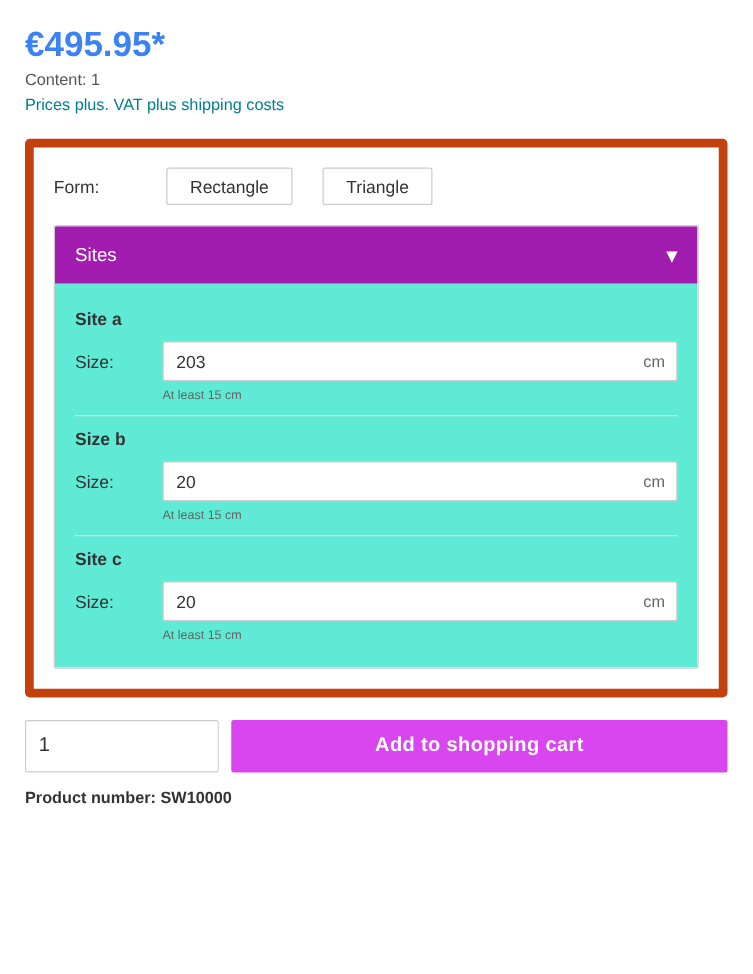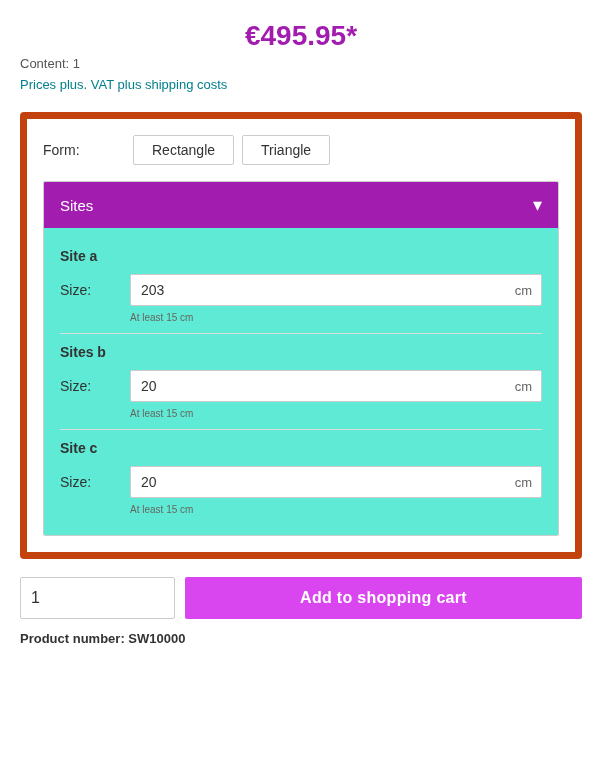--- a/index.html
+++ b/index.html
@@ -8,23 +8,22 @@
       background: #fff;
       color: #333;
       width: 602px;
       min-height: 779px;
       padding: 20px 20px 20px 20px;
     }
 
     .price {
       font-size: 28px;
       font-weight: bold;
-      color: #a21caf;
+      color: #3b82f6;
       margin-bottom: 4px;
-      text-align: center;
     }
 
     .content-label {
       font-size: 13px;
       color: #555;
       margin-bottom: 4px;
     }
 
     .vat-link {
       font-size: 13px;
@@ -49,21 +48,21 @@
 
     .form-label {
       font-size: 14px;
       color: #333;
       width: 90px;
       flex-shrink: 0;
     }
 
     .form-buttons {
       display: flex;
-      gap: 8px;
+      gap: 24px;
     }
 
     .form-btn {
       padding: 6px 18px;
       font-size: 14px;
       border: 1px solid #ccc;
       background: #fff;
       cursor: pointer;
       border-radius: 2px;
       color: #333;
@@ -241,21 +240,21 @@
           <div class="size-label">Size:</div>
           <div class="size-input-wrapper">
             <input type="text" class="size-input" value="203" style="">
             <span class="size-unit">cm</span>
           </div>
         </div>
         <div class="size-hint">At least 15 cm</div>
       </div>
 
       <div class="site-section">
-        <div class="site-title">Sites b</div>
+        <div class="site-title">Size b</div>
         <div class="size-row">
           <div class="size-label">Size:</div>
           <div class="size-input-wrapper">
             <input type="text" class="size-input" value="20" style="">
             <span class="size-unit">cm</span>
           </div>
         </div>
         <div class="size-hint">At least 15 cm</div>
       </div>
 

